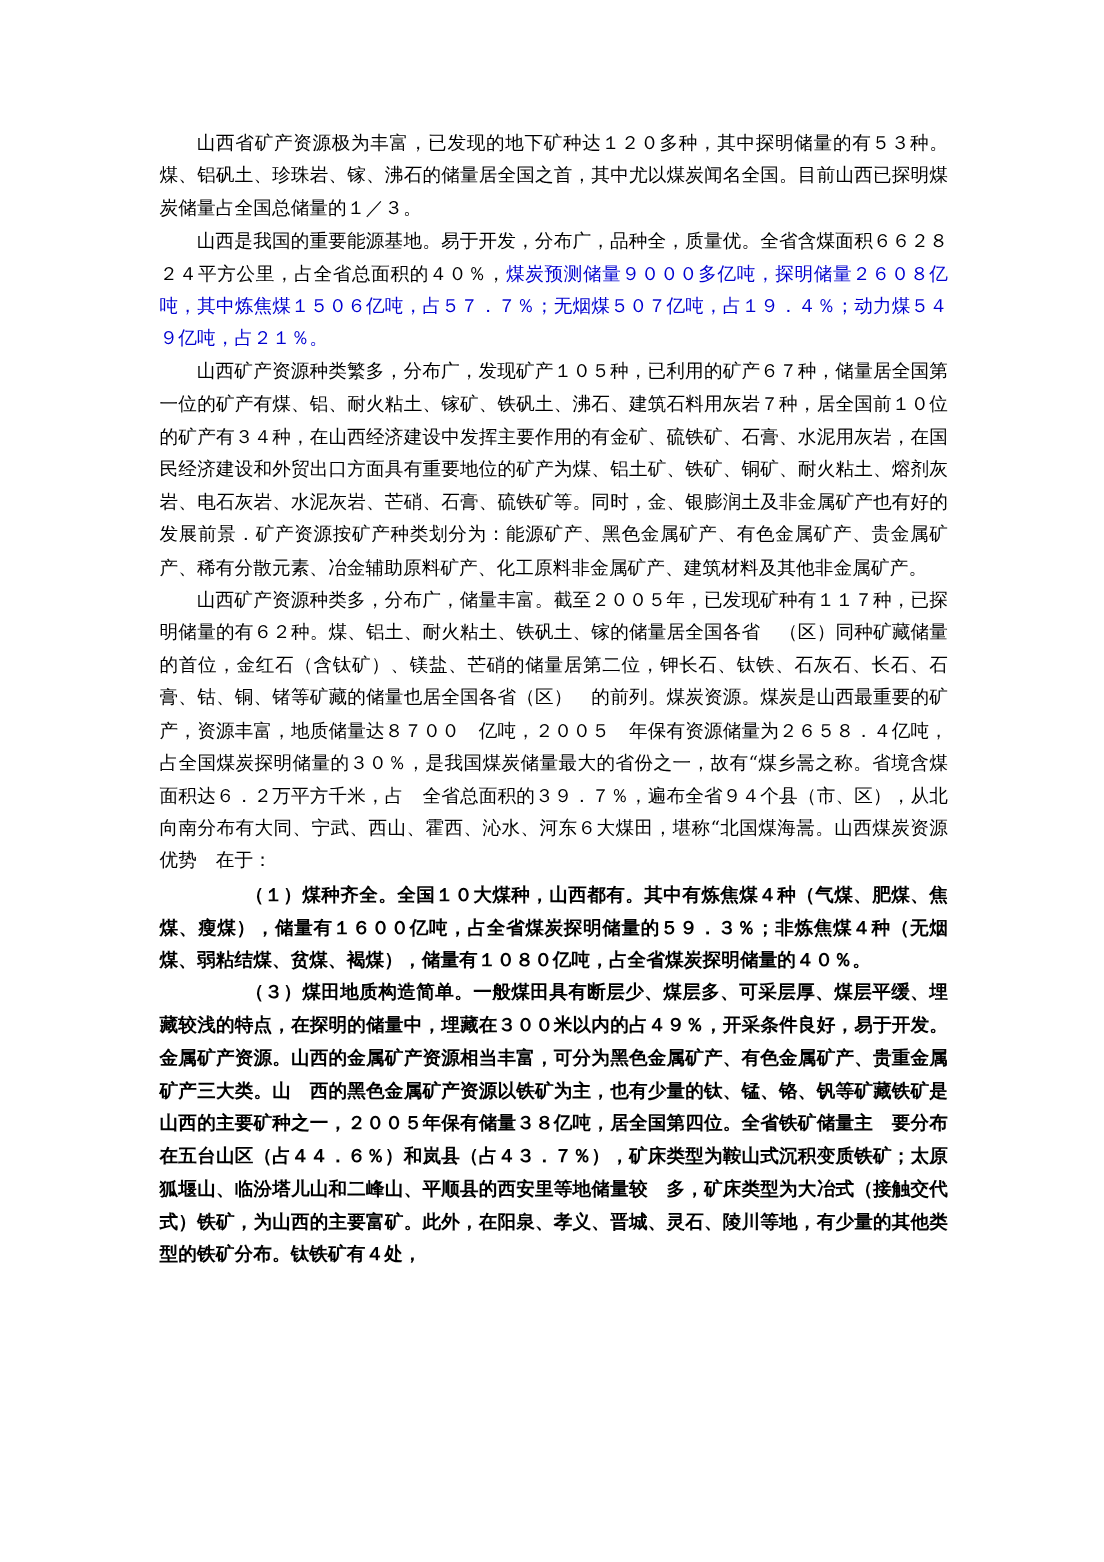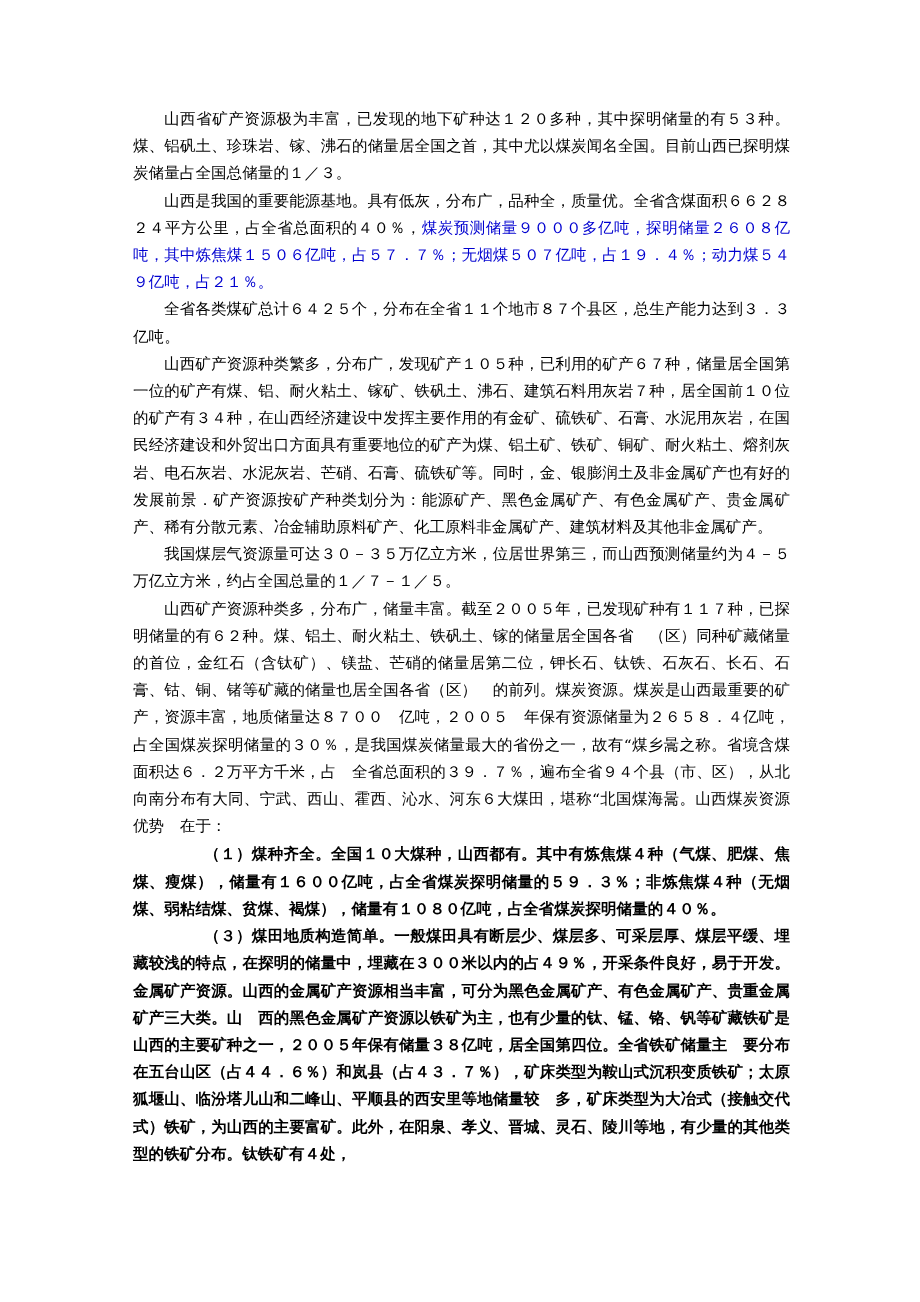--- a/index.html
+++ b/index.html
@@ -44,21 +44,19 @@
   .blue {
     color: #0000d0;
   }
 </style>
 </head>
 <body>
 
 <div id="page">
   <div class="doc-body">
       <p class="para"><span>山西省矿产资源极为丰富，已发现的地下矿种达１２０多种，其中探明储量的有５３种。煤、铝矾土、珍珠岩、镓、沸石的储量居全国之首，其中尤以煤炭闻名全国。目前山西已探明煤炭储量占全国总储量的１／３。</span></p>
-      <p class="para"><span>山西是我国的重要能源基地。具有低灰，分布广，品种全，质量优。全省含煤面积６６２８２４平方公里，占全省总面积的４０％，</span><span class="blue">煤炭预测储量９０００多亿吨，探明储量２６０８亿吨，其中炼焦煤１５０６亿吨，占５７．７％；无烟煤５０７亿吨，占１９．４％；动力煤５４９亿吨，占２１％。</span></p>
-      <p class="para"><span>全省各类煤矿总计６４２５个，分布在全省１１个地市８７个县区，总生产能力达到３．３亿吨。</span></p>
+      <p class="para"><span>山西是我国的重要能源基地。易于开发，分布广，品种全，质量优。全省含煤面积６６２８２４平方公里，占全省总面积的４０％，</span><span class="blue">煤炭预测储量９０００多亿吨，探明储量２６０８亿吨，其中炼焦煤１５０６亿吨，占５７．７％；无烟煤５０７亿吨，占１９．４％；动力煤５４９亿吨，占２１％。</span></p>
       <p class="para"><span>山西矿产资源种类繁多，分布广，发现矿产１０５种，已利用的矿产６７种，储量居全国第一位的矿产有煤、铝、耐火粘土、镓矿、铁矾土、沸石、建筑石料用灰岩７种，居全国前１０位的矿产有３４种，在山西经济建设中发挥主要作用的有金矿、硫铁矿、石膏、水泥用灰岩，在国民经济建设和外贸出口方面具有重要地位的矿产为煤、铝土矿、铁矿、铜矿、耐火粘土、熔剂灰岩、电石灰岩、水泥灰岩、芒硝、石膏、硫铁矿等。同时，金、银膨润土及非金属矿产也有好的发展前景．矿产资源按矿产种类划分为：能源矿产、黑色金属矿产、有色金属矿产、贵金属矿产、稀有分散元素、冶金辅助原料矿产、化工原料非金属矿产、建筑材料及其他非金属矿产。</span></p>
-      <p class="para"><span>我国煤层气资源量可达３０－３５万亿立方米，位居世界第三，而山西预测储量约为４－５万亿立方米，约占全国总量的１／７－１／５。</span></p>
       <p class="para"><span>山西矿产资源种类多，分布广，储量丰富。截至２００５年，已发现矿种有１１７种，已探明储量的有６２种。煤、铝土、耐火粘土、铁矾土、镓的储量居全国各省　（区）同种矿藏储量的首位，金红石（含钛矿）、镁盐、芒硝的储量居第二位，钾长石、钛铁、石灰石、长石、石膏、钴、铜、锗等矿藏的储量也居全国各省（区）　的前列。煤炭资源。煤炭是山西最重要的矿产，资源丰富，地质储量达８７００　亿吨，２００５　年保有资源储量为２６５８．４亿吨，占全国煤炭探明储量的３０％，是我国煤炭储量最大的省份之一，故有“煤乡暠之称。省境含煤面积达６．２万平方千米，占　全省总面积的３９．７％，遍布全省９４个县（市、区），从北向南分布有大同、宁武、西山、霍西、沁水、河东６大煤田，堪称“北国煤海暠。山西煤炭资源优势　在于：</span></p>
       <p class="para item"><span>（１）煤种齐全。全国１０大煤种，山西都有。其中有炼焦煤４种（气煤、肥煤、焦煤、瘦煤），储量有１６００亿吨，占全省煤炭探明储量的５９．３％；非炼焦煤４种（无烟煤、弱粘结煤、贫煤、褐煤），储量有１０８０亿吨，占全省煤炭探明储量的４０％。</span></p>
       <p class="para item"><span>（３）煤田地质构造简单。一般煤田具有断层少、煤层多、可采层厚、煤层平缓、埋藏较浅的特点，在探明的储量中，埋藏在３００米以内的占４９％，开采条件良好，易于开发。金属矿产资源。山西的金属矿产资源相当丰富，可分为黑色金属矿产、有色金属矿产、贵重金属矿产三大类。山　西的黑色金属矿产资源以铁矿为主，也有少量的钛、锰、铬、钒等矿藏铁矿是山西的主要矿种之一，２００５年保有储量３８亿吨，居全国第四位。全省铁矿储量主　要分布在五台山区（占４４．６％）和岚县（占４３．７％），矿床类型为鞍山式沉积变质铁矿；太原狐堰山、临汾塔儿山和二峰山、平顺县的西安里等地储量较　多，矿床类型为大冶式（接触交代式）铁矿，为山西的主要富矿。此外，在阳泉、孝义、晋城、灵石、陵川等地，有少量的其他类型的铁矿分布。钛铁矿有４处，</span></p>
     </div>
 </div>
 
 </body></html>

